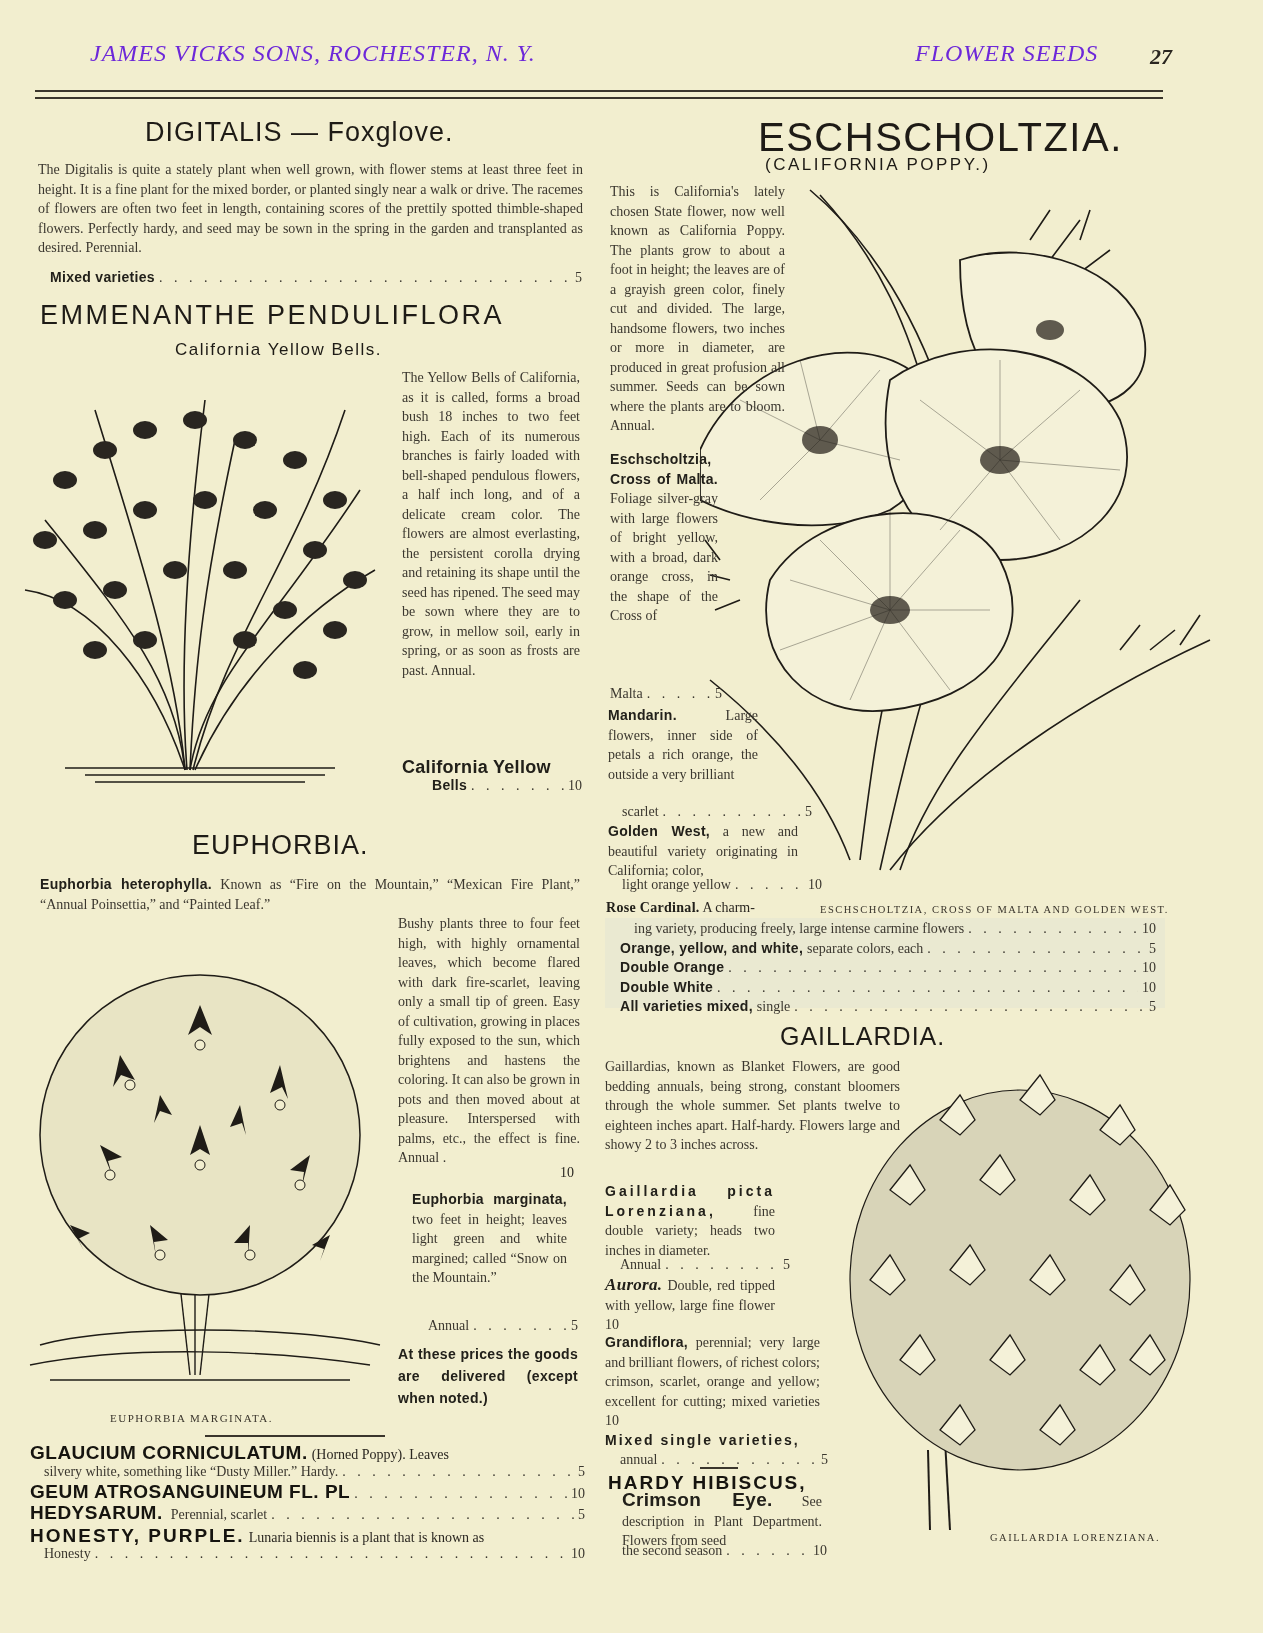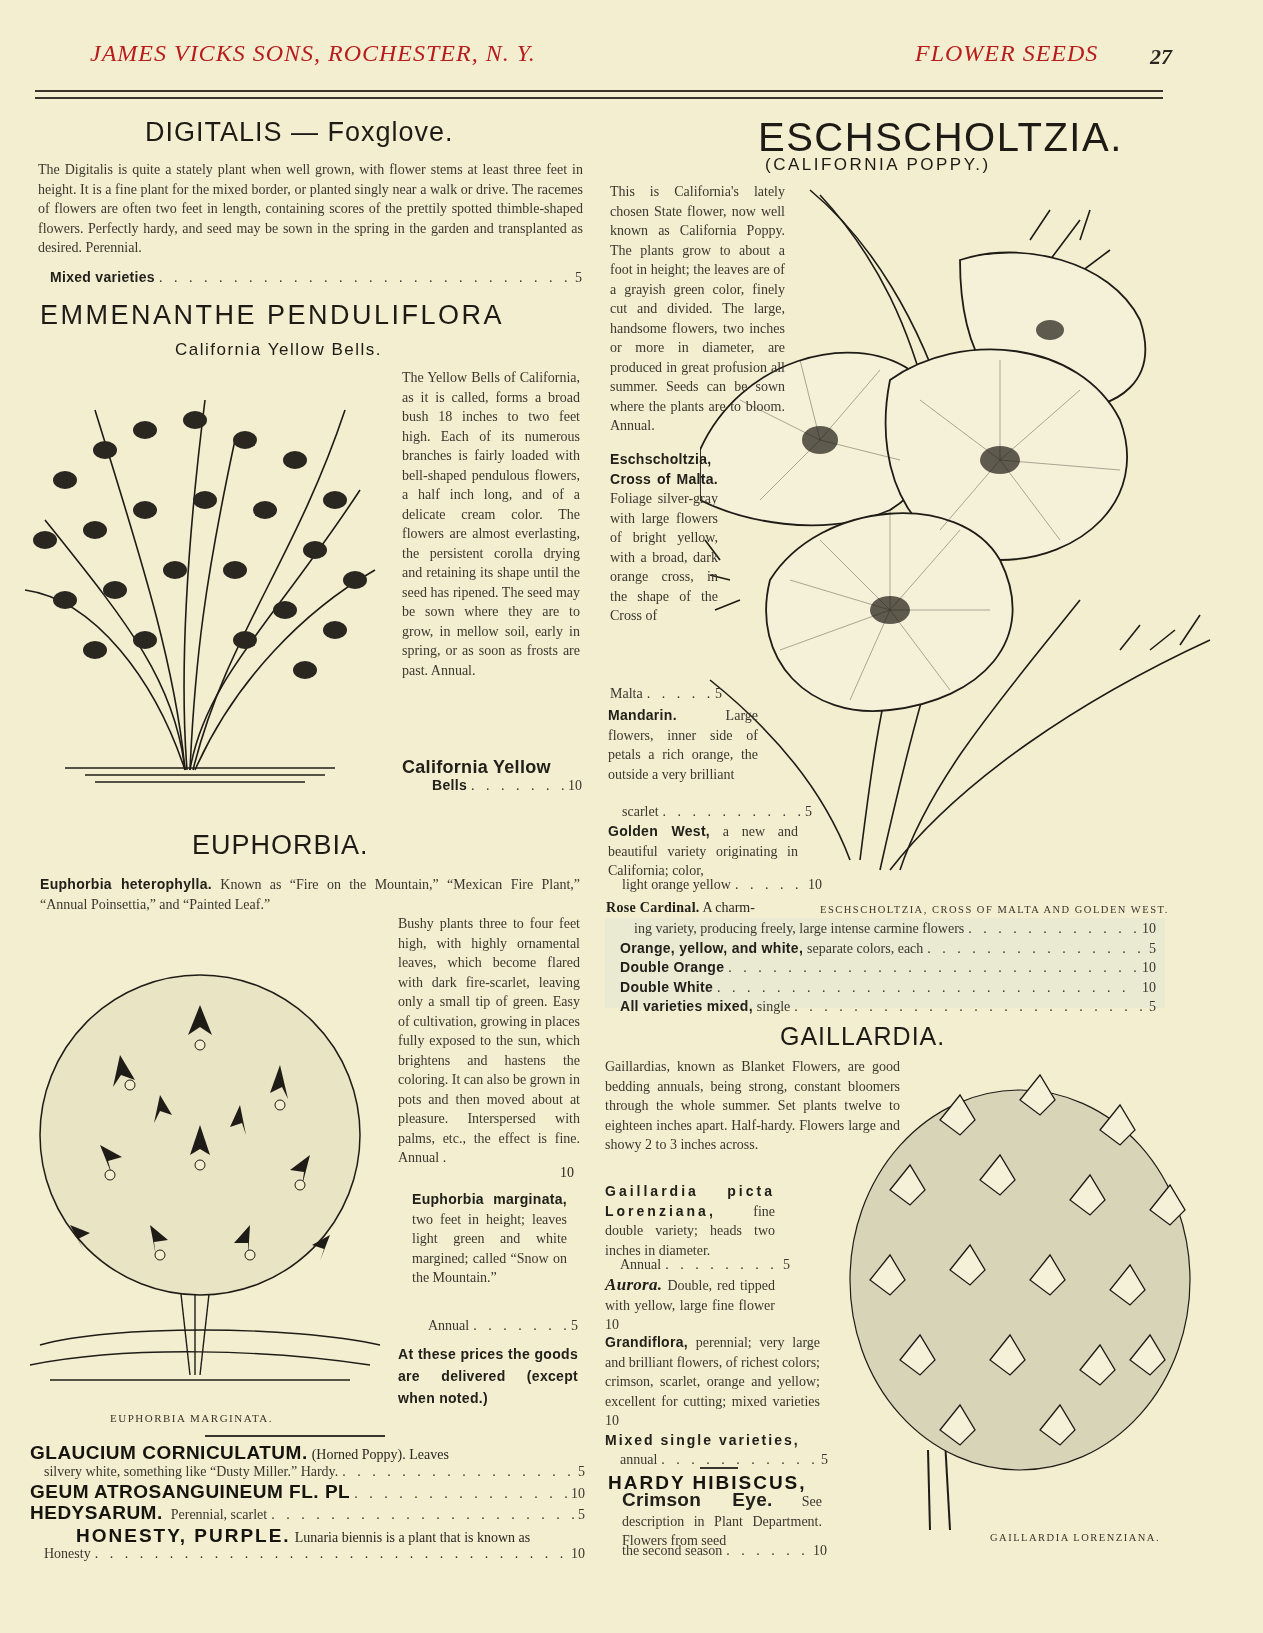--- a/index.html
+++ b/index.html
@@ -5,21 +5,21 @@
   html, body { margin: 0; padding: 0; }
   body {
     width: 1263px; height: 1633px; position: relative; overflow: hidden;
     background: #f2eecf;
     color: #2a2620;
     font-family: "Liberation Serif", "DejaVu Serif", serif;
   }
   .abs { position: absolute; }
   .header-left, .header-right {
     font-family: "Liberation Serif", serif; font-style: italic;
-    font-size: 24px; letter-spacing: 1px; color: #b91c1c; top: 40px;
+    font-size: 24px; letter-spacing: 1px; color: #6d28d9; top: 40px;
   }
   .header-left { left: 90px; }
   .header-right { left: 915px; }
   .page-num { left: 1150px; top: 44px; font-size: 22px; font-style: italic; font-weight: bold; }
   .rule { left: 35px; width: 1128px; height: 2px; background: #3a352c; }
   .h1 { font-family: "Liberation Sans", "DejaVu Sans", sans-serif; color: #1e1b16; }
   .body-text { font-size: 14px; line-height: 19.5px; text-align: justify; color: #3b372f; }
   .body-text b, .bold { font-family: "Liberation Sans", "DejaVu Sans", sans-serif; font-weight: bold; color: #22201a; letter-spacing: .3px; }
   .price-line { display: flex; align-items: baseline; font-size: 14px; line-height: 19.5px; color: #3b372f; }
   .price-line .lbl { white-space: nowrap; }
@@ -177,21 +177,21 @@
     <span class="dots"></span>
     <span class="price">10</span>
   </div>
   <div class="price-line">
     <span class="lbl big-item">HEDYSARUM.</span>
     <span class="lbl" style="margin-left:8px;">Perennial, scarlet</span>
     <span class="dots"></span>
     <span class="price">5</span>
   </div>
   <div>
-    <span class="big-item" style="letter-spacing:2px;margin-left:46px;">HONESTY, PURPLE.</span>
+    <span class="big-item" style="letter-spacing:2px;">HONESTY, PURPLE.</span>
     <span style="font-size:14px;">Lunaria biennis is a plant that is known as</span>
   </div>
   <div class="price-line indent" style="margin-top:-3px;">
     <span class="lbl">Honesty</span>
     <span class="dots"></span>
     <span class="price">10</span>
   </div>
 </div>
 
 <div class="abs h1" style="left:758px;top:115px;font-size:40px;letter-spacing:1.5px;">ESCHSCHOLTZIA.</div>

